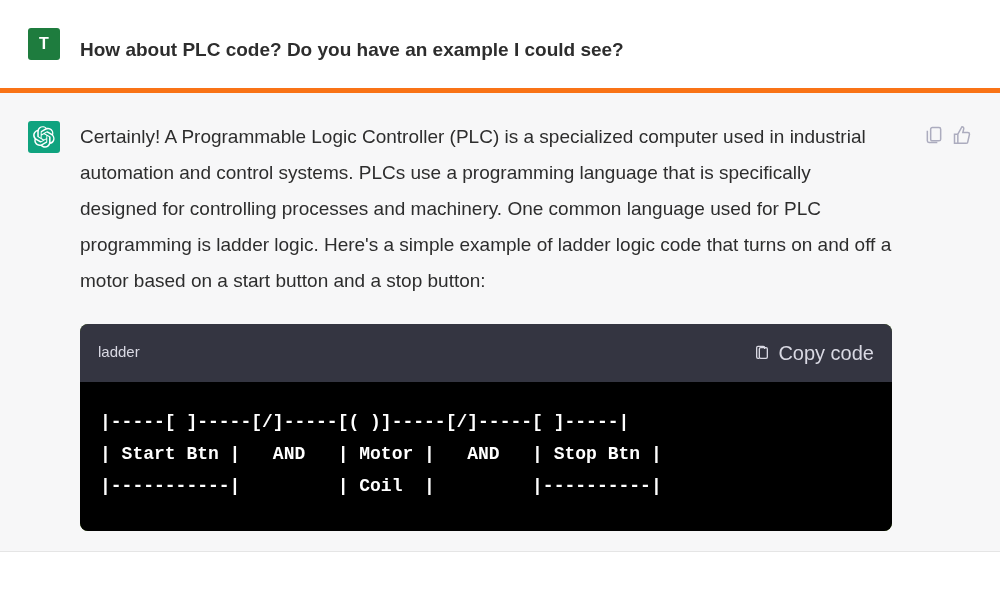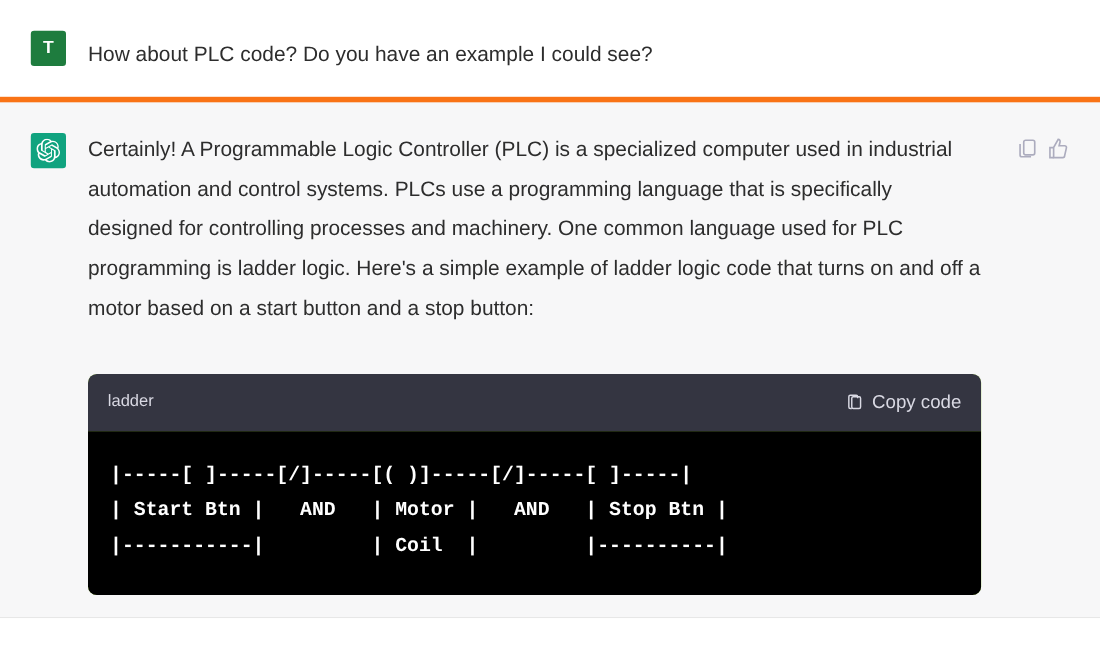--- a/index.html
+++ b/index.html
@@ -48,21 +48,21 @@
       fill: #ffffff;
     }
     .content {
       flex: 1;
       font-size: 19px;
       line-height: 1.9;
       color: #2d2d2d;
       padding-top: 6px;
     }
     .content.user-content {
-      font-weight: 400;
+      font-weight: 700;
       padding-top: 12px;
     }
     .action-col {
       width: 60px;
       flex-shrink: 0;
       display: flex;
       gap: 8px;
       padding-top: 12px;
       justify-content: flex-end;
     }
@@ -73,44 +73,44 @@
       cursor: pointer;
     }
     .action-icon svg {
       width: 100%;
       height: 100%;
       stroke: currentColor;
       fill: none;
       stroke-width: 1.8;
     }
     .code-block-wrap {
-      margin-top: 40px;
+      margin-top: 24px;
       border-radius: 8px;
       overflow: hidden;
-      background: #bef264;
+      background: #4d7c0f;
     }
     .code-header {
       background: #343541;
       color: #d9d9e3;
       display: flex;
       justify-content: space-between;
       align-items: center;
       padding: 10px 18px;
       font-size: 15px;
     }
     .code-lang {
       color: #d9d9e3;
     }
     .copy-btn {
       display: flex;
       align-items: center;
       gap: 8px;
       color: #d9d9e3;
       cursor: pointer;
-      font-size: 17px;
+      font-size: 20px;
     }
     .copy-btn svg {
       width: 16px;
       height: 16px;
       stroke: currentColor;
       fill: none;
       stroke-width: 2;
     }
     .code-body {
       background: #000000;

